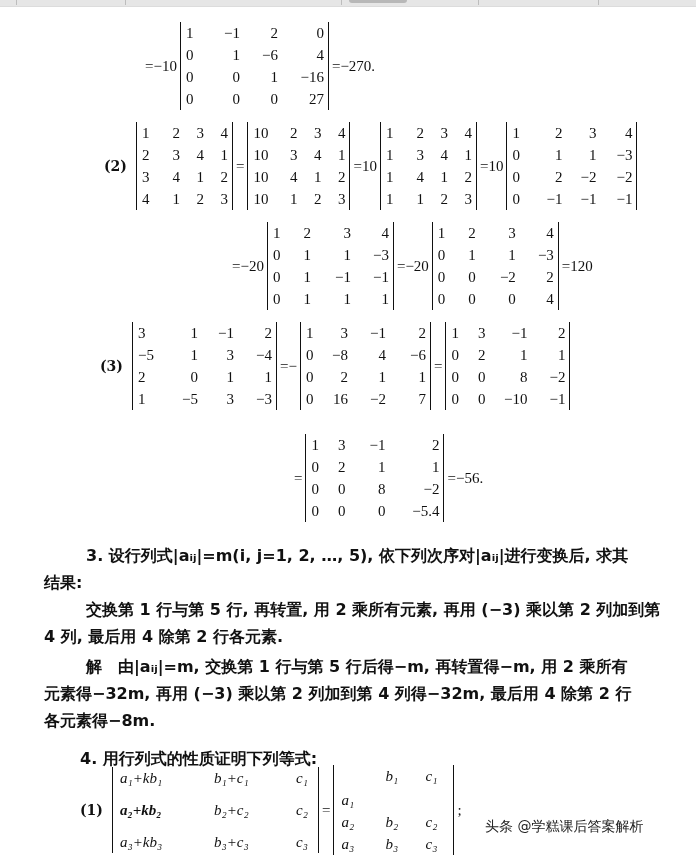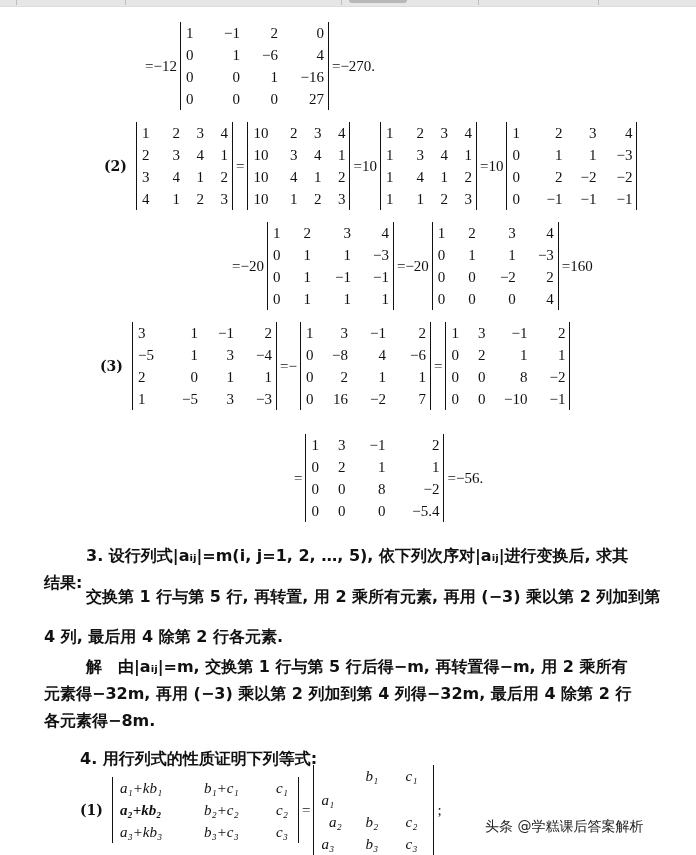--- a/index.html
+++ b/index.html
@@ -26,21 +26,21 @@
 <div class="topbar">
   <div class="sep" style="left:16px"></div>
   <div class="sep" style="left:125px"></div>
   <div class="sep" style="left:341px"></div>
   <div class="thumb"></div>
   <div class="sep" style="left:478px"></div>
   <div class="sep" style="left:598px"></div>
 </div>
 
 <div class="eq" style="left:145px;top:22px;">
-  <span>=−12</span>
+  <span>=−10</span>
   <div class="det" style="grid-template-columns:20px 34px 38px 46px;">
       <span class="l" style="padding-left: 0px;">1</span>
       <span>−1</span>
       <span>2</span>
       <span>0</span>
       <span class="l" style="padding-left: 0px;">0</span>
       <span>1</span>
       <span>−6</span>
       <span>4</span>
       <span class="l" style="padding-left: 0px;">0</span>
@@ -166,21 +166,21 @@
       <span>−3</span>
       <span class="l" style="padding-left: 0px;">0</span>
       <span>0</span>
       <span>−2</span>
       <span>2</span>
       <span class="l" style="padding-left: 0px;">0</span>
       <span>0</span>
       <span>0</span>
       <span>4</span>
     </div>
-  <span>=160</span>
+  <span>=120</span>
 </div>
 
 <div class="eq" style="left:100px;top:322px;">
   <span class="lbl">(3)</span>
   <div class="det" style="grid-template-columns:24px 36px 36px 38px;">
       <span class="l" style="padding-left: 0px;">3</span>
       <span>1</span>
       <span>−1</span>
       <span>2</span>
       <span class="l" style="padding-left: 0px;">−5</span>
@@ -254,47 +254,47 @@
       <span class="l" style="padding-left: 0px;">0</span>
       <span>0</span>
       <span>0</span>
       <span>−5.4</span>
     </div>
   <span>=−56.</span>
 </div>
 
 <div class="para" style="left:86px;top:543px;">3. 设行列式|aᵢⱼ|=m(i, j=1, 2, …, 5), 依下列次序对|aᵢⱼ|进行变换后, 求其</div>
 <div class="para" style="left:44px;top:570px;">结果:</div>
-<div class="para" style="left:86px;top:584px;">交换第 1 行与第 5 行, 再转置, 用 2 乘所有元素, 再用 (−3) 乘以第 2 列加到第</div>
+<div class="para" style="left:86px;top:597px;">交换第 1 行与第 5 行, 再转置, 用 2 乘所有元素, 再用 (−3) 乘以第 2 列加到第</div>
 <div class="para" style="left:44px;top:624px;">4 列, 最后用 4 除第 2 行各元素.</div>
 
 <div class="para" style="left:86px;top:654px;">解　由|aᵢⱼ|=m, 交换第 1 行与第 5 行后得−m, 再转置得−m, 用 2 乘所有</div>
 <div class="para" style="left:44px;top:681px;">元素得−32m, 再用 (−3) 乘以第 2 列加到第 4 列得−32m, 最后用 4 除第 2 行</div>
 <div class="para" style="left:44px;top:708px;">各元素得−8m.</div>
 
 <div class="para" style="left:80px;top:746px;">4. 用行列式的性质证明下列等式:</div>
 <div class="eq" style="left:80px;top:765px;">
   <span class="lbl">(1)</span>
-  <div class="det sym" style="grid-template-columns:70px 72px 34px;">
+  <div class="det sym" style="grid-template-columns:70px 72px 34px;gap:10px;">
       <span style="padding-left: 2px;">a₁+kb₁</span>
       <span>b₁+c₁</span>
       <span>c₁</span>
       <span style="padding-left: 2px; font-weight: bold;">a₂+kb₂</span>
       <span>b₂+c₂</span>
       <span>c₂</span>
       <span style="padding-left: 2px;">a₃+kb₃</span>
       <span>b₃+c₃</span>
       <span>c₃</span>
     </div>
   <span>=</span>
   <div class="det sym" style="grid-template-columns:30px 40px 40px;">
       <span style="padding-left: 2px; margin-top: 24px;">a₁</span>
       <span>b₁</span>
       <span>c₁</span>
-      <span style="padding-left: 2px; text-align: center;">a₂</span>
+      <span style="padding-left: 2px;">a₂</span>
       <span>b₂</span>
       <span>c₂</span>
       <span style="padding-left: 2px;">a₃</span>
       <span>b₃</span>
       <span>c₃</span>
     </div>
   <span>;</span>
 </div>
 
 <div class="watermark">头条 @学糕课后答案解析</div>

